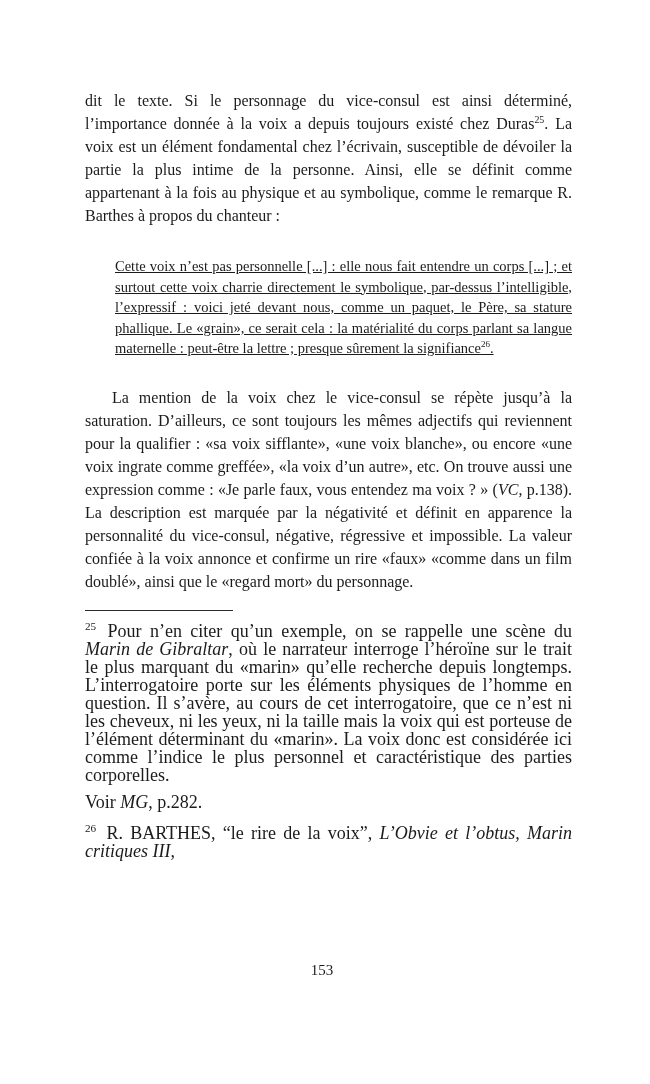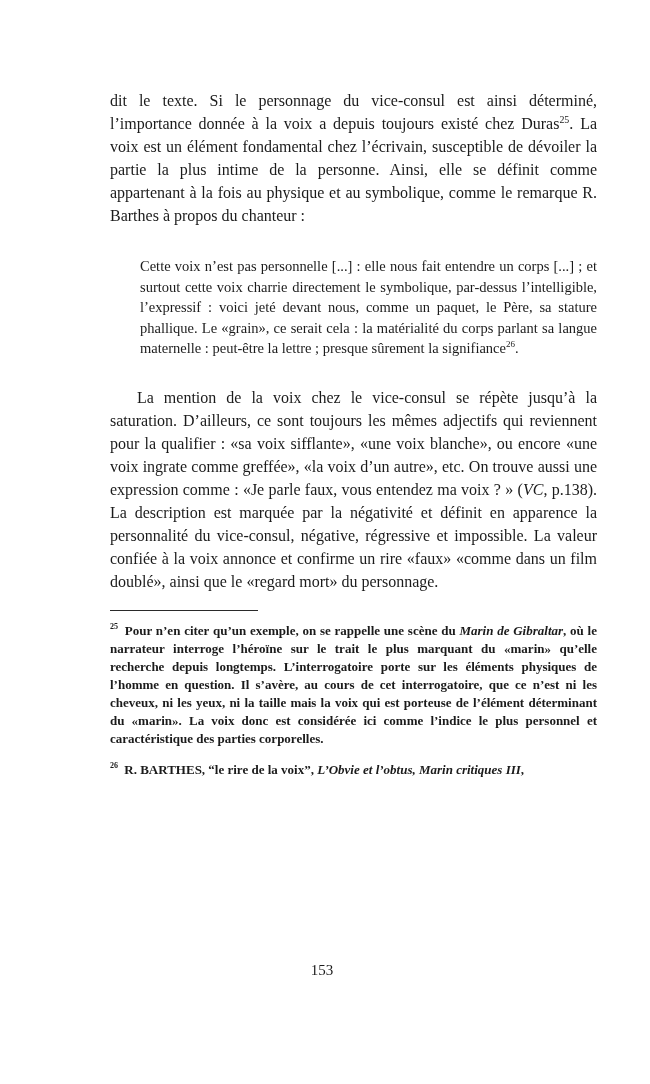--- a/index.html
+++ b/index.html
@@ -13,53 +13,52 @@
   .page {
     position: relative;
     width: 650px; height: 1084px;
     background: #ffffff;
     overflow: hidden;
   }
   .content {
     position: absolute;
     left: 85px; top: 89px;
     width: 487px;
-    margin-left: 25px;
   }
   .body-par {
     margin: 0;
     font-size: 16px;
     line-height: 23px;
     text-align: justify;
   }
   .indented { text-indent: 27px; }
   .quote {
     margin: 29px 0 27px 30px;
     font-size: 14.5px;
     line-height: 20.5px;
     text-align: justify;
+    text-decoration: underline;
   }
   sup {
     font-size: 62%;
     vertical-align: super;
     line-height: 0;
   }
   .it { font-style: italic; }
   .fn-sep {
     width: 148px;
     height: 0;
     border-top: 1px solid #2a2a2a;
     margin: 17px 0 11px 0;
   }
   .footnote {
     margin: 0;
-    font-size: 13px;
+    font-size: 18px;
     line-height: 18px;
     text-align: justify;
-    font-weight: bold;
   }
   .footnote sup { margin-right: 3px; }
   .fn-ref  { margin-top: 9px; }
   .fn-26   { margin-top: 13px; }
   .fn-page { margin-top: 10px; }
   .page-number {
     position: absolute;
     left: 0; top: 962px;
     width: 644px;
     text-align: center;
@@ -76,19 +75,20 @@
 
     <blockquote class="quote"><span>Cette voix n’est pas personnelle [...] : elle nous fait entendre un corps [...] ; et surtout cette voix charrie directement le symbolique, par-dessus l’intelligible, l’expressif : voici jeté devant nous, comme un paquet, le Père, sa stature phallique. Le «grain», ce serait cela : la matérialité du corps parlant sa langue maternelle : peut-être la lettre ; presque sûrement la signifiance</span><sup>26</sup><span>.</span></blockquote>
 
 
     <p class="body-par indented"><span>La mention de la voix chez le vice-consul se répète jusqu’à la saturation. D’ailleurs, ce sont toujours les mêmes adjectifs qui reviennent pour la qualifier : «sa voix sifflante», «une voix blanche», ou encore «une voix ingrate comme greffée», «la voix d’un autre», etc. On trouve aussi une expression comme : «Je parle faux, vous entendez ma voix ? » (</span><span class="it">VC</span><span>, p.138). La description est marquée par la négativité et définit en apparence la personnalité du vice-consul, négative, régressive et impossible. La valeur confiée à la voix annonce et confirme un rire «faux» «comme dans un film doublé», ainsi que le «regard mort» du personnage.</span></p>
 
     <div class="fn-sep"></div>
 
     <section class="footnotes">
       <p class="footnote"><sup>25</sup><span> Pour n’en citer qu’un exemple, on se rappelle une scène du </span><span class="it">Marin de Gibraltar</span><span>, où le narrateur interroge l’héroïne sur le trait le plus marquant du «marin» qu’elle recherche depuis longtemps. L’interrogatoire porte sur les éléments physiques de l’homme en question. Il s’avère, au cours de cet interrogatoire, que ce n’est ni les cheveux, ni les yeux, ni la taille mais la voix qui est porteuse de l’élément déterminant du «marin». La voix donc est considérée ici comme l’indice le plus personnel et caractéristique des parties corporelles.</span></p>
+      <p class="footnote fn-ref"><span>Voir </span><span class="it">MG</span><span>, p.282.</span></p>
       <p class="footnote fn-26"><sup>26</sup><span> R. BARTHES, “le rire de la voix”, </span><span class="it">L’Obvie et l’obtus, Marin critiques III</span><span>,</span></p>
     </section>
 
   </main>
 
   <footer class="page-number">153</footer>
 </div>
 
 </body></html>

